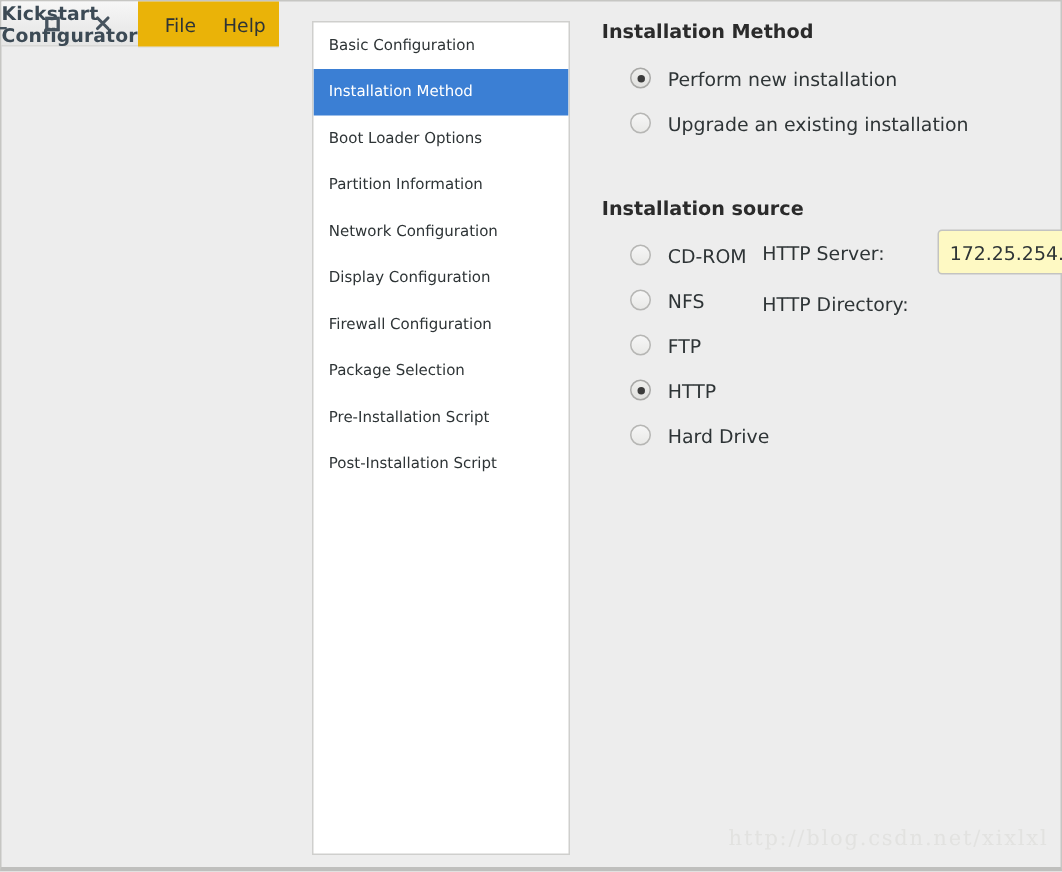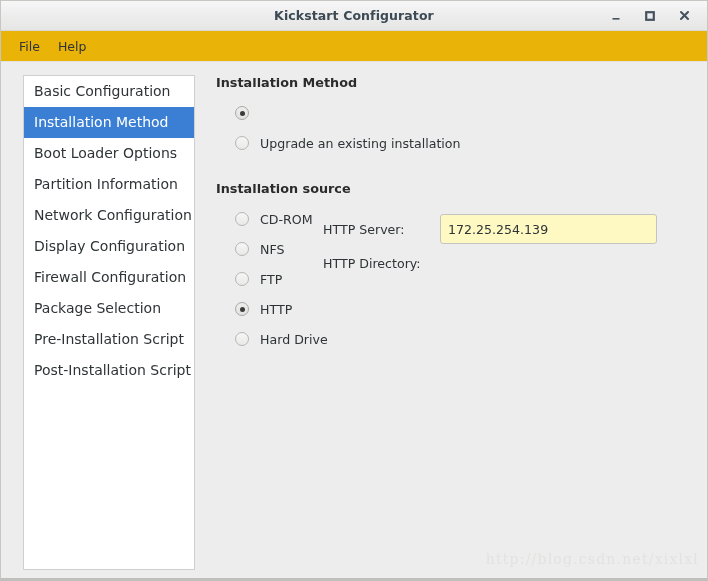--- a/index.html
+++ b/index.html
@@ -17,21 +17,20 @@
 
   .window {
     position: relative;
     width: 708px;
     height: 581px;
     box-sizing: border-box;
     background: #ededed;
     border: 1px solid #c6c6c3;
     border-bottom: 3px solid #bfbfbd;
     display: flex;
-    flex-direction: column;
   }
 
   
   .titlebar {
     position: relative;
     height: 29px;
     flex: 0 0 29px;
     background: linear-gradient(to bottom, #f7f7f7 0%, #ececec 55%, #e6e6e5 100%);
     border-bottom: 1px solid #d8d8d6;
     display: flex;
@@ -100,21 +99,21 @@
   }
   .sidebar-list {
     list-style: none;
     margin: 0;
     padding: 0;
   }
   .sidebar-list li {
     height: 31px;
     line-height: 31px;
     padding-left: 10px;
-    font-size: 14px;
+    font-size: 10px;
     color: #2e3436;
     white-space: nowrap;
     overflow: hidden;
   }
   .sidebar-list li.selected {
     background: #3b7fd4;
     color: #ffffff;
   }
 
   
@@ -123,21 +122,21 @@
     padding-left: 21px;
     padding-right: 16px;
     position: relative;
   }
   .section-title {
     font-size: 12.8px;
     font-weight: bold;
     color: #2b2b2b;
     margin: 0 0 8px 0;
   }
-  .section-title.second { margin-top: 23px; }
+  .section-title.second { margin-top: 35px; }
 
   .radio-row {
     display: flex;
     align-items: center;
     height: 30px;
     padding-left: 19px;
   }
   .radio {
     width: 14px;
     height: 14px;
@@ -272,20 +271,21 @@
         <li>Post-Installation Script</li>
       </ul>
     </div>
 
     <div class="main">
 
       <div class="section-title">Installation Method</div>
 
       <div class="radio-row">
         <span class="radio checked"></span>
+        <span class="radio-label">Perform new installation</span>
       </div>
 
       <div class="radio-row">
         <span class="radio"></span>
         <span class="radio-label">Upgrade an existing installation</span>
       </div>
 
       <div class="section-title second">Installation source</div>
 
       <div class="radio-row">

